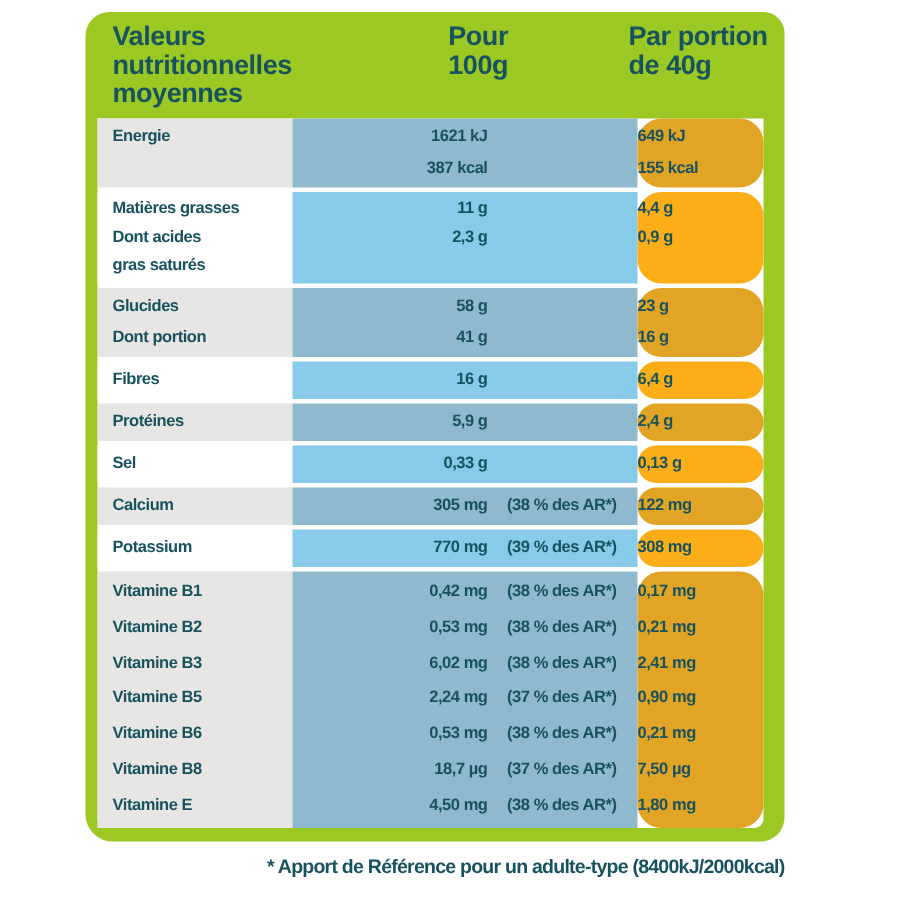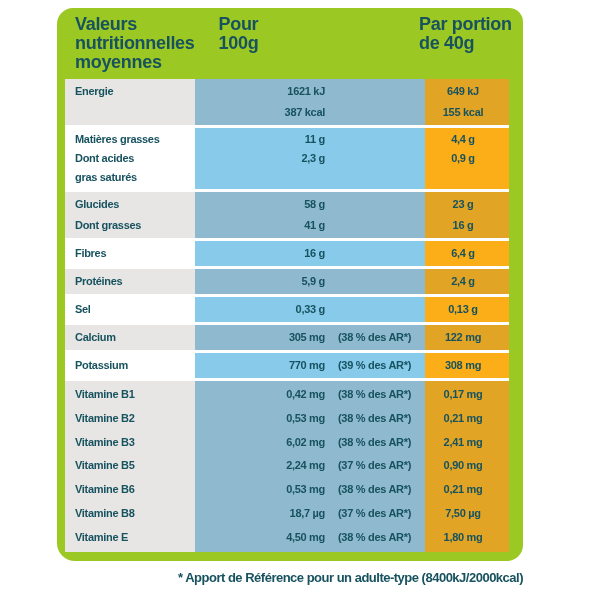--- a/index.html
+++ b/index.html
@@ -21,32 +21,32 @@
   }
   .canvas{position:absolute;inset:0;overflow:hidden;}
   .ntable{
     position:absolute;left:57px;top:8px;width:444px;
     background:var(--green);
     border-radius:16px 14px 16px 18px;
     padding:0 14px 9px 8px;
   }
   .header{display:flex;padding:7px 0 5px 0;font-size:18px;letter-spacing:-0.3px;}
   .h-col1{width:130px;padding-left:10px;box-sizing:border-box;}
-  .h-col2{width:230px;padding-left:24px;box-sizing:border-box;}
+  .h-col2{width:230px;padding-left:24px;box-sizing:border-box;text-align:center;}
   .h-col3{width:90px;white-space:nowrap;overflow:visible;}
   .h-line{line-height:19px;white-space:nowrap;}
   .tbody{background:var(--white);border-radius:0 0 6px 6px;}
   .block{display:flex;margin-top:3px;}
   .block:first-child{margin-top:2px;}
   .col{padding:2px 0;box-sizing:border-box;}
   .label-col{width:130px;background:var(--white);padding-left:10px;}
   .block.shaded .label-col{background:var(--grey);}
   .mid-col{width:230px;background:var(--blue);}
   .block.shaded .mid-col{background:var(--blue-shaded);}
-  .right-col{width:84px;background:var(--orange);text-align:center;padding-right:8px;}
+  .right-col{width:84px;background:var(--orange);text-align:left;padding-right:8px;border-radius:16px;}
   .block.shaded .right-col{background:var(--orange-shaded);}
   .line{line-height:var(--lh,22px);font-size:11px;letter-spacing:-0.3px;white-space:nowrap;}
   .mid-line{display:flex;margin-left:38px;}
   .val{width:92px;text-align:right;display:inline-block;}
   .ar{margin-left:13px;}
   .footnote{
     position:absolute;left:57px;top:570px;width:466px;
     text-align:right;font-size:13px;letter-spacing:-0.5px;
     color:var(--teal);white-space:nowrap;
   }
@@ -107,21 +107,21 @@
             </div>
           </div>
           <div class="col right-col">
             <div class="line"><span class="val40">4,4 g</span></div>
             <div class="line"><span class="val40">0,9 g</span></div>
           </div>
         </div>
         <div class="block shaded" style="--lh: 21px;">
           <div class="col label-col">
             <div class="line">Glucides</div>
-            <div class="line">Dont grasses</div>
+            <div class="line">Dont portion</div>
           </div>
           <div class="col mid-col">
             <div class="line mid-line">
               <span class="val">58 g</span>
             </div>
             <div class="line mid-line">
               <span class="val">41 g</span>
             </div>
           </div>
           <div class="col right-col">

